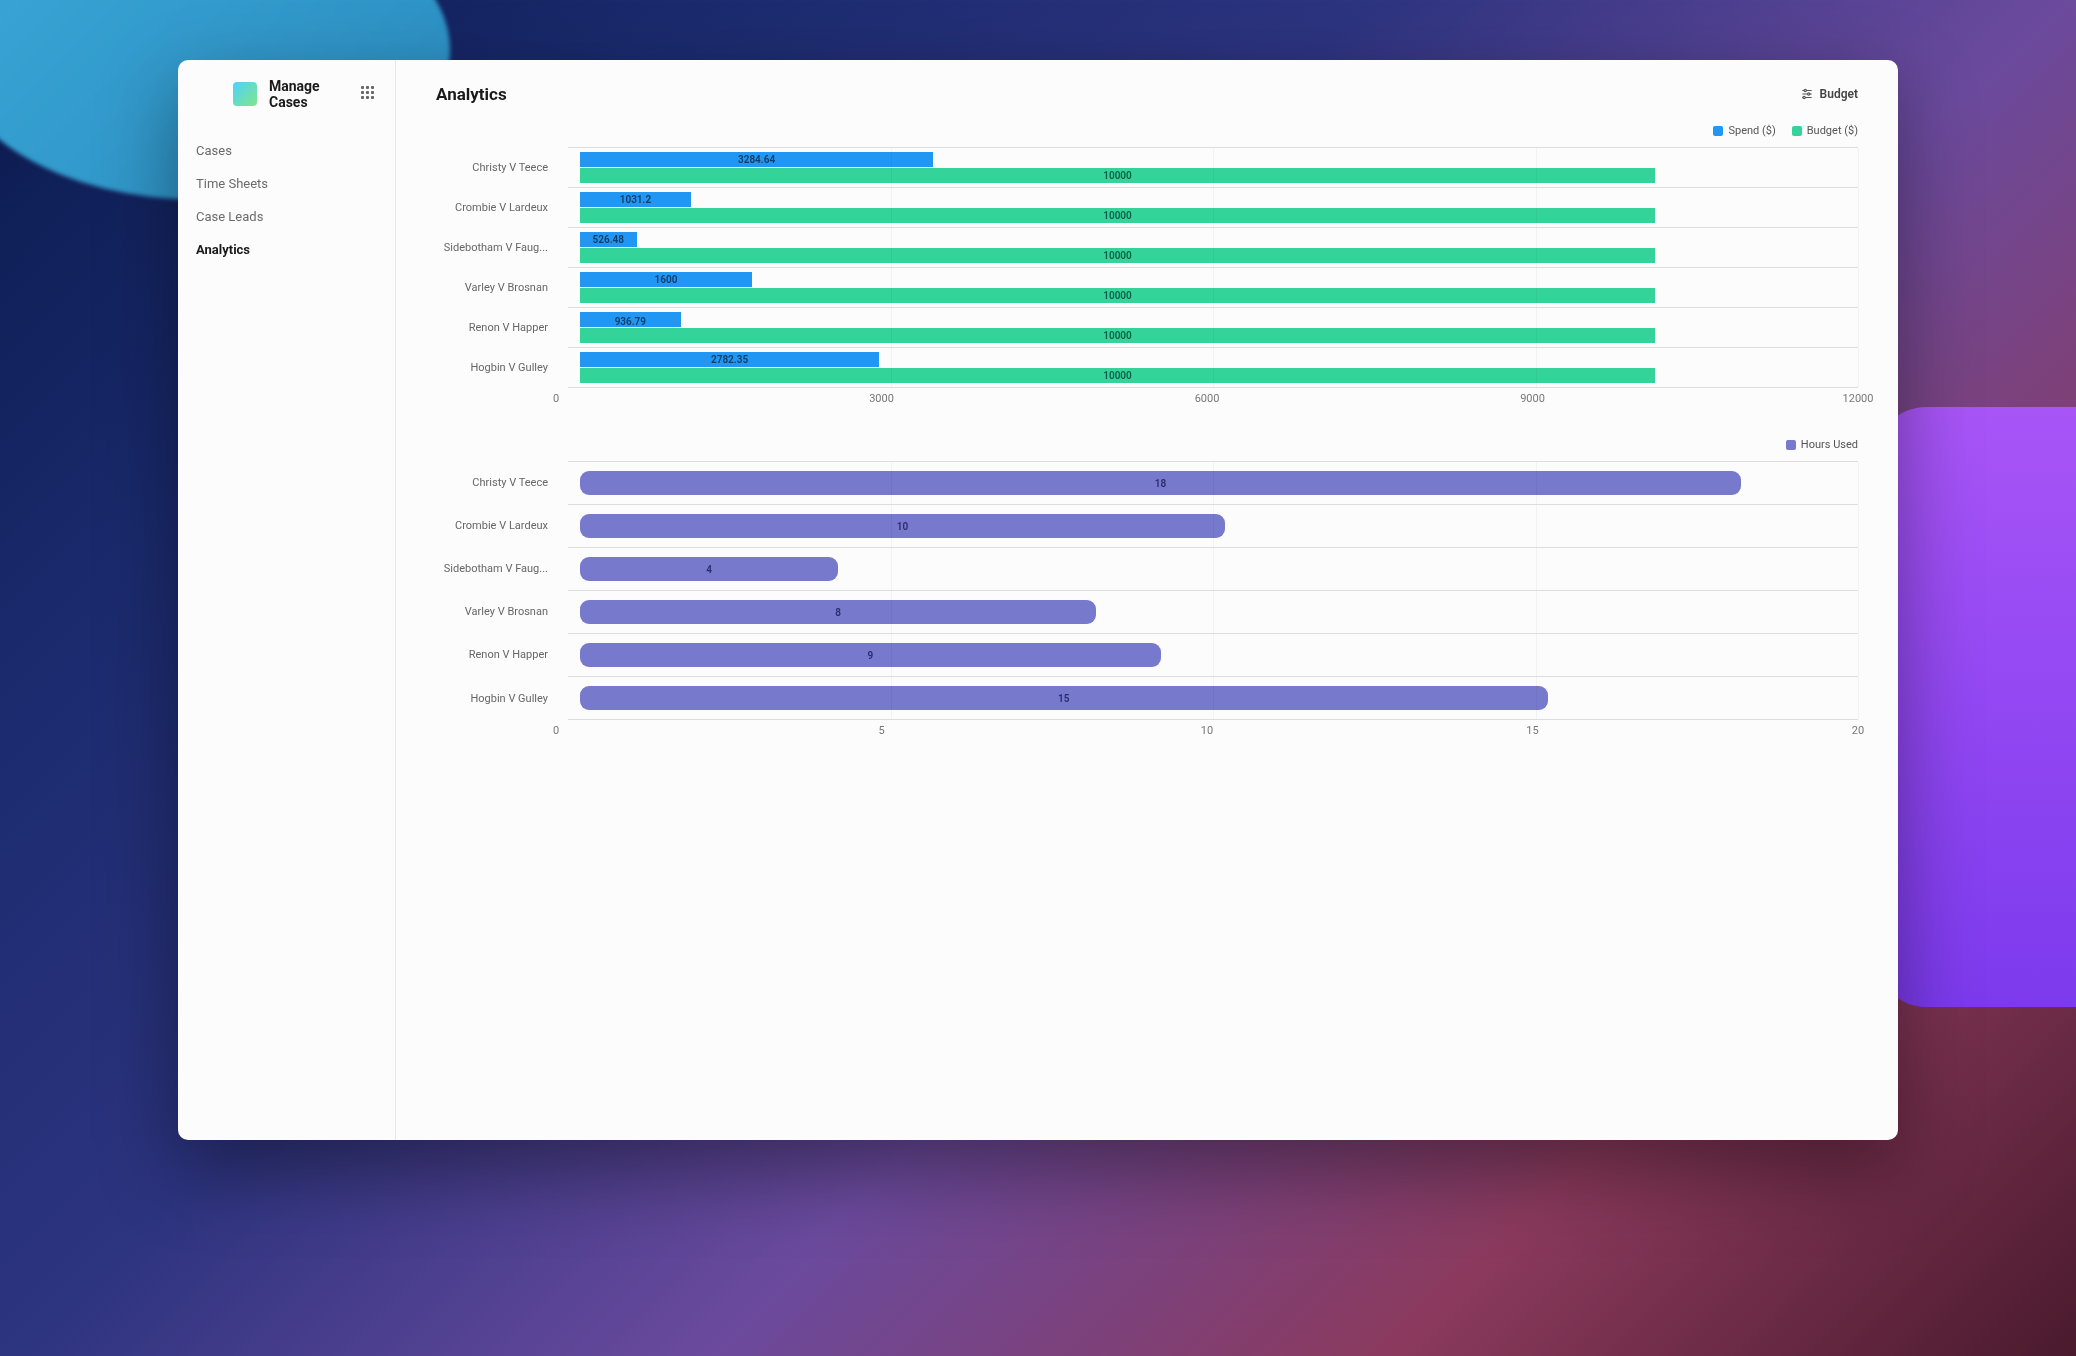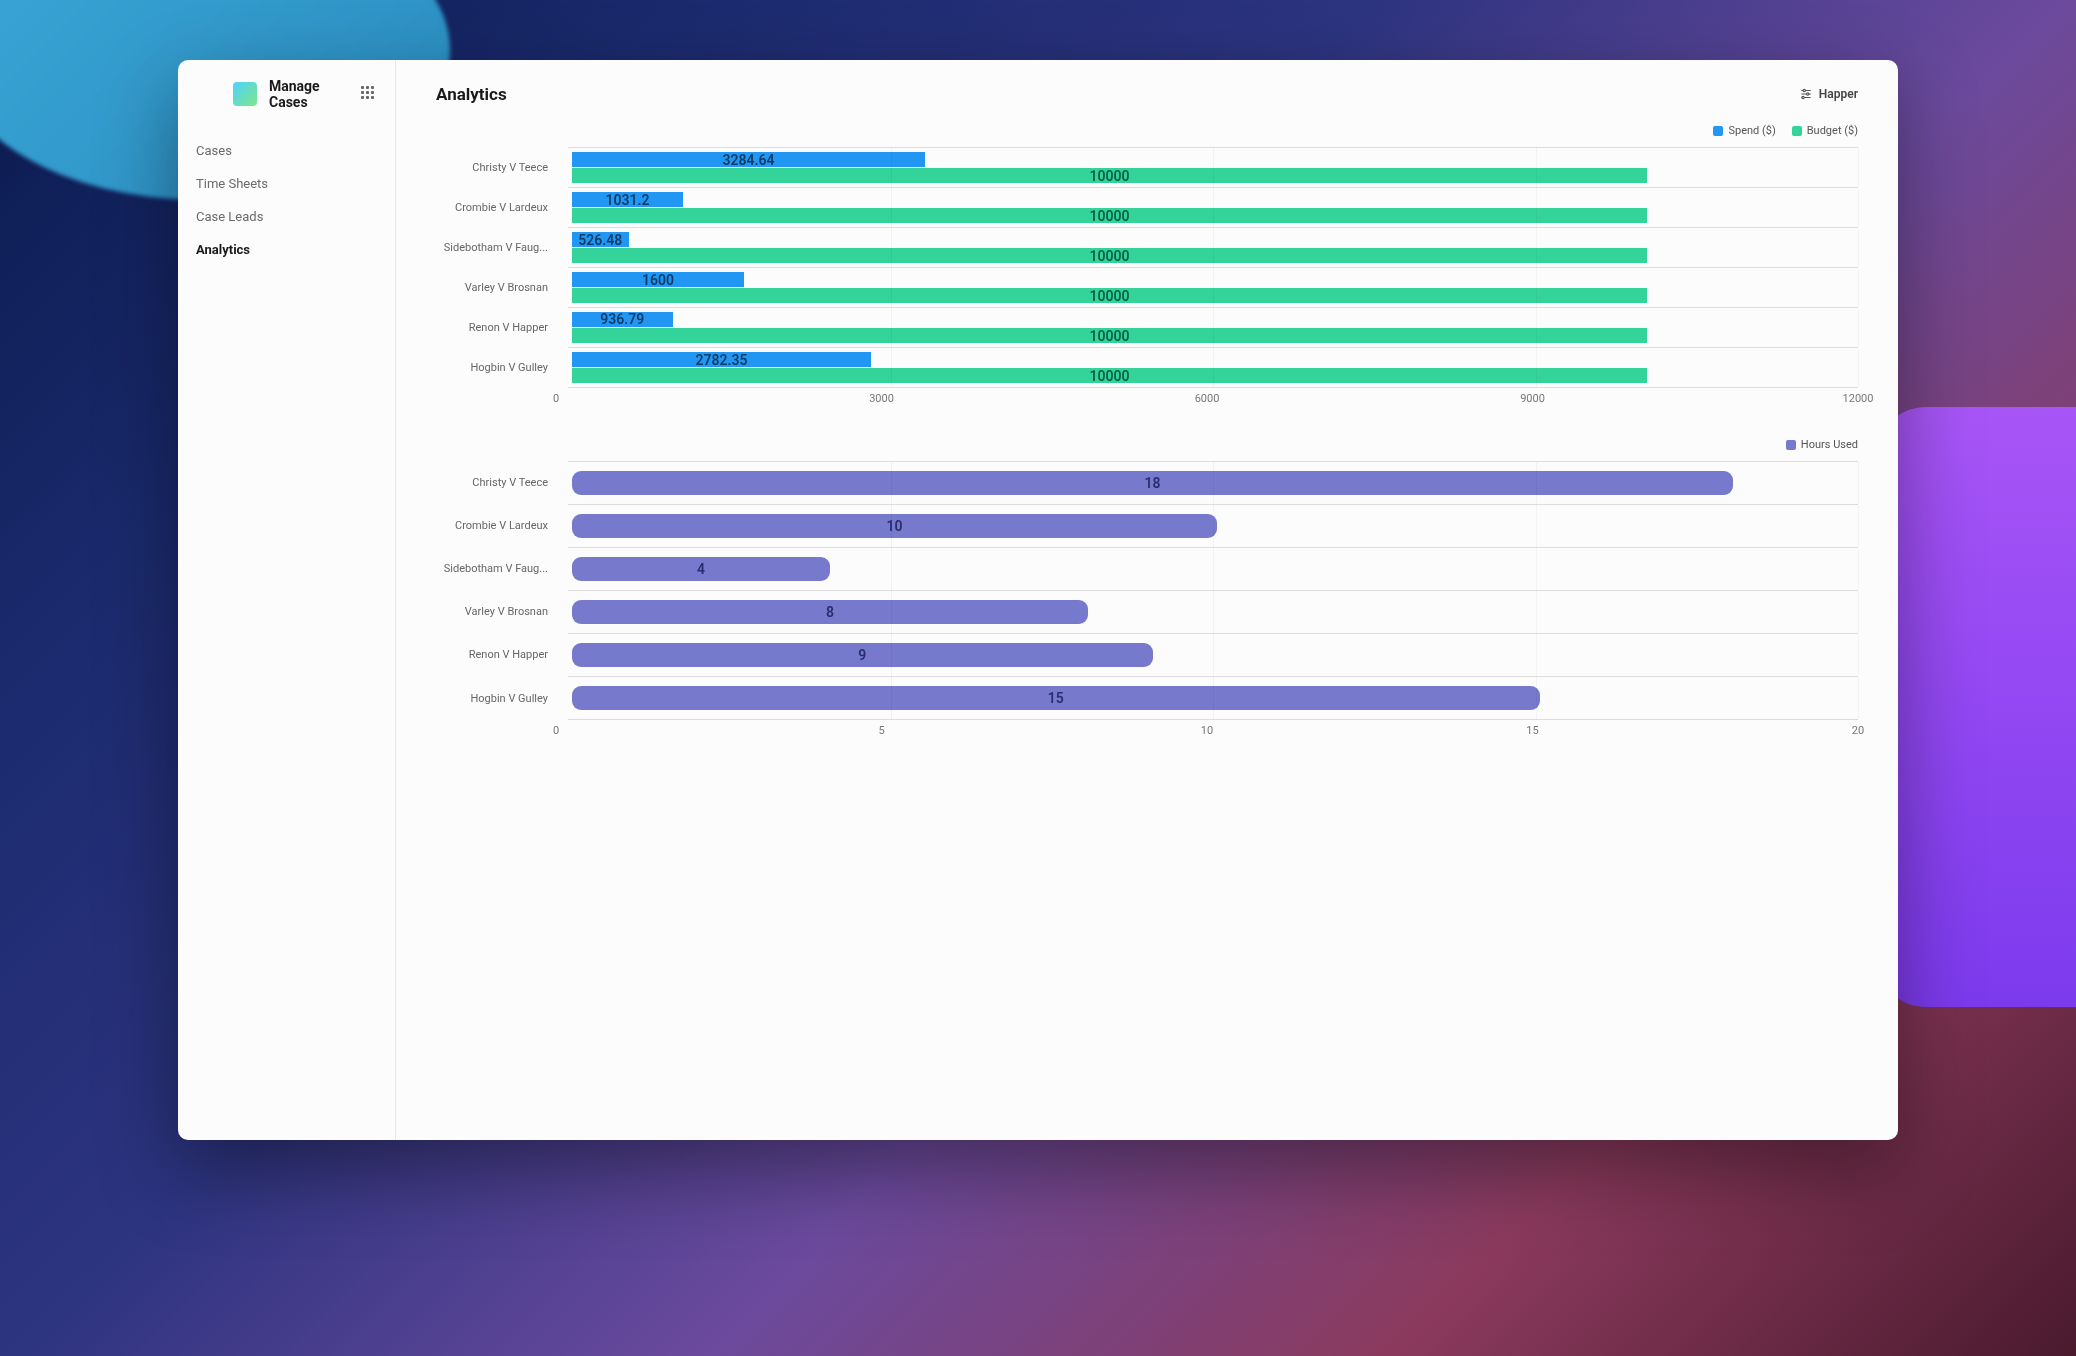--- a/index.html
+++ b/index.html
@@ -174,23 +174,23 @@
   border-top: 1px solid #ddd;
 }
 .chart-row:last-of-type .row-bars {
   border-bottom: 1px solid #ddd;
 }
 .bar {
   height: 15px;
   display: flex;
   align-items: center;
   justify-content: center;
-  font-size: 14px;
+  font-size: 10px;
   font-weight: 600;
-  margin: 1px 4px;
+  margin: 1px 12px;
 }
 .bar.spend { background: #2296f3; color: #0d3d66; }
 .bar.budget { background: #34d399; color: #065f46; }
 .bar.hours { background: #7679cc; color: #2a2d6e; border-radius: 9px; }
 .bar-label {
   padding: 0 4px;
 }
 .grid-overlay {
   position: absolute;
   inset: 0;
@@ -260,21 +260,21 @@
       <h1 class="page-title">Analytics</h1>
       <div class="filter-btn">
         <svg class="filter-icon" viewBox="0 0 24 24" fill="none" stroke="#555" stroke-width="2">
           <line x1="4" y1="6" x2="20" y2="6"></line>
             <circle cx="9" cy="6" r="2" fill="#fff"></circle>
           <line x1="4" y1="12" x2="20" y2="12"></line>
             <circle cx="15" cy="12" r="2" fill="#fff"></circle>
           <line x1="4" y1="18" x2="20" y2="18"></line>
             <circle cx="7" cy="18" r="2" fill="#fff"></circle>
         </svg>
-        <span>Happer</span>
+        <span>Budget</span>
       </div>
     </div>
 
     <div class="chart-container chart1">
       <div class="legend" id="legend1">
           <div class="legend-item">
             <span class="legend-swatch" style="background: rgb(34, 150, 243);"></span>
             <span>Spend ($)</span>
           </div>
           <div class="legend-item">

